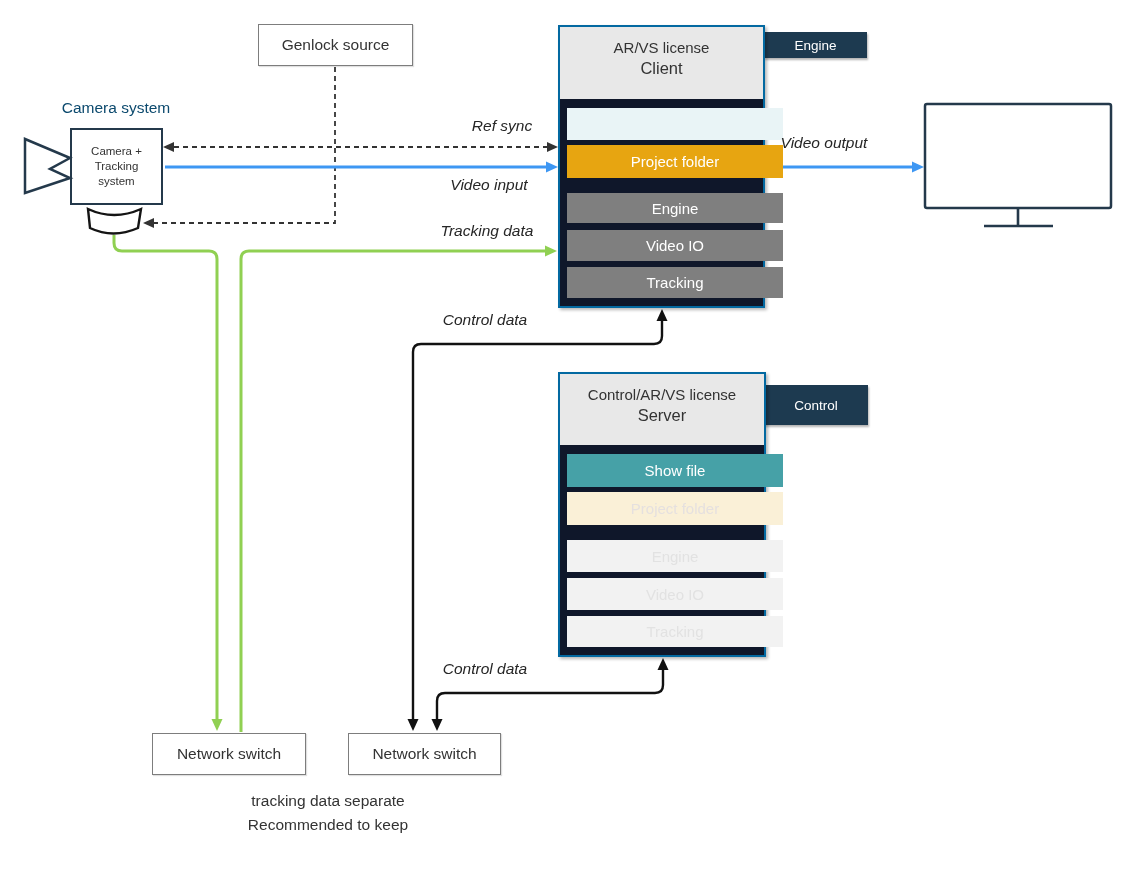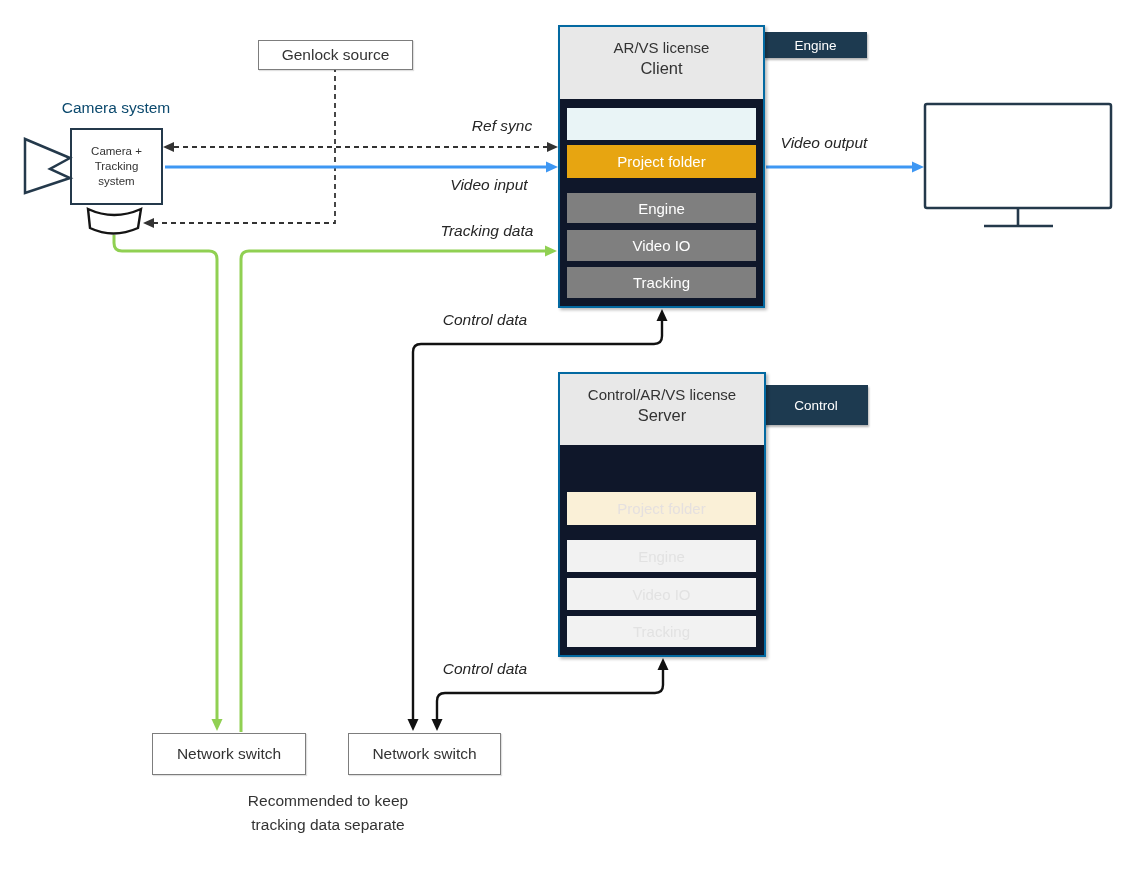--- a/index.html
+++ b/index.html
@@ -23,21 +23,21 @@
     position:absolute; box-sizing:border-box; background:#0f172a;
     border:2px solid #0369a1; box-shadow:2px 2px 3px rgba(0,0,0,0.28);
   }
   .bigbox .header {
     position:absolute; top:0; left:0; right:0;
     background:var(--c-header-gray,#e8e8e8); text-align:center;
   }
   .header .l1 { font-size:15px; margin-top:12px; }
   .header .l2 { font-size:16.5px; font-weight:normal; margin-top:3px; }
   .row {
-    position:absolute; left:7px; width:189px;
+    position:absolute; left:7px; width:216px;
     display:flex; align-items:center; justify-content:center;
     font-size:15px; color:#fff; white-space:nowrap;
   }
   .r-faded-teal  { background:var(--c-faded-teal,#e9f4f6); color:transparent; }
   .r-orange      { background:var(--c-orange,#e7a511); }
   .r-gray        { background:var(--c-row-gray,#7f7f7f); }
   .r-teal        { background:var(--c-teal,#46a1a7); }
   .r-faded-cream { background:var(--c-faded-cream,#faf0d7); color:#e5e0df; }
   .r-faded-gray  { background:var(--c-faded-gray,#f2f2f2); color:#e2e2e2; }
 
@@ -103,21 +103,21 @@
     <polygon class="f-black" points="413,731 407.5,719 418.5,719"></polygon>
 
     <path class="st-black" d="M 437,719 V 701 Q 437,693 445,693 H 655 Q 663,693 663,685 V 670"></path>
     <polygon class="f-black" points="663,658 657.5,670 668.5,670"></polygon>
     <polygon class="f-black" points="437,731 431.5,719 442.5,719"></polygon>
   </svg>
 
   <div class="tag" style="left:764px; top:32px; width:103px; height:26px">Engine</div>
   <div class="tag" style="left:764px; top:385px; width:104px; height:40px">Control</div>
 
-  <div class="box" style="left:258px; top:40px; width:155px; height:30px">Genlock source</div>
+  <div class="box" style="left:258px; top:24px; width:155px; height:42px">Genlock source</div>
 
   <div class="plain-label" style="left:116px; top:99px">Camera system</div>
   <div class="camera-body" style="left:70px; top:128px; width:93px; height:77px">
     <div>Camera +</div>
     <div>Tracking</div>
     <div>system</div>
   </div>
 
   <div class="bigbox" style="left:558px; top:25px; width:207px; height:283px">
     <div class="header" style="height:72px">
@@ -129,32 +129,33 @@
     <div class="row r-gray" style="top:166px; height:30px">Engine</div>
     <div class="row r-gray" style="top:203px; height:31px">Video IO</div>
     <div class="row r-gray" style="top:240px; height:31px">Tracking</div>
   </div>
 
   <div class="bigbox" style="left:558px; top:372px; width:208px; height:285px">
     <div class="header" style="height:71px">
       <div class="l1">Control/AR/VS license</div>
       <div class="l2">Server</div>
     </div>
+    <div class="row r-teal" style="top:80px;  height:33px">Show file</div>
     <div class="row r-faded-cream" style="top:118px; height:33px">Project folder</div>
     <div class="row r-faded-gray" style="top:166px; height:32px">Engine</div>
     <div class="row r-faded-gray" style="top:204px; height:32px">Video IO</div>
     <div class="row r-faded-gray" style="top:242px; height:31px">Tracking</div>
   </div>
 
   <div class="box" style="left:152px; top:733px; width:154px; height:42px">Network switch</div>
   <div class="box" style="left:348px; top:733px; width:153px; height:42px">Network switch</div>
 
   <div class="note" style="left:188px; top:789px; width:280px">
+    <div>tracking data separate</div>
     <div>Recommended to keep</div>
-    <div>tracking data separate</div>
   </div>
 
   <div class="flow-label" style="left:502px; top:117px">Ref sync</div>
   <div class="flow-label" style="left:489px; top:176px">Video input</div>
   <div class="flow-label" style="left:487px; top:222px">Tracking data</div>
   <div class="flow-label" style="left:824px; top:134px">Video output</div>
   <div class="flow-label" style="left:485px; top:311px">Control data</div>
   <div class="flow-label" style="left:485px; top:660px">Control data</div>
 
   <svg class="layer" width="1136" height="880">

